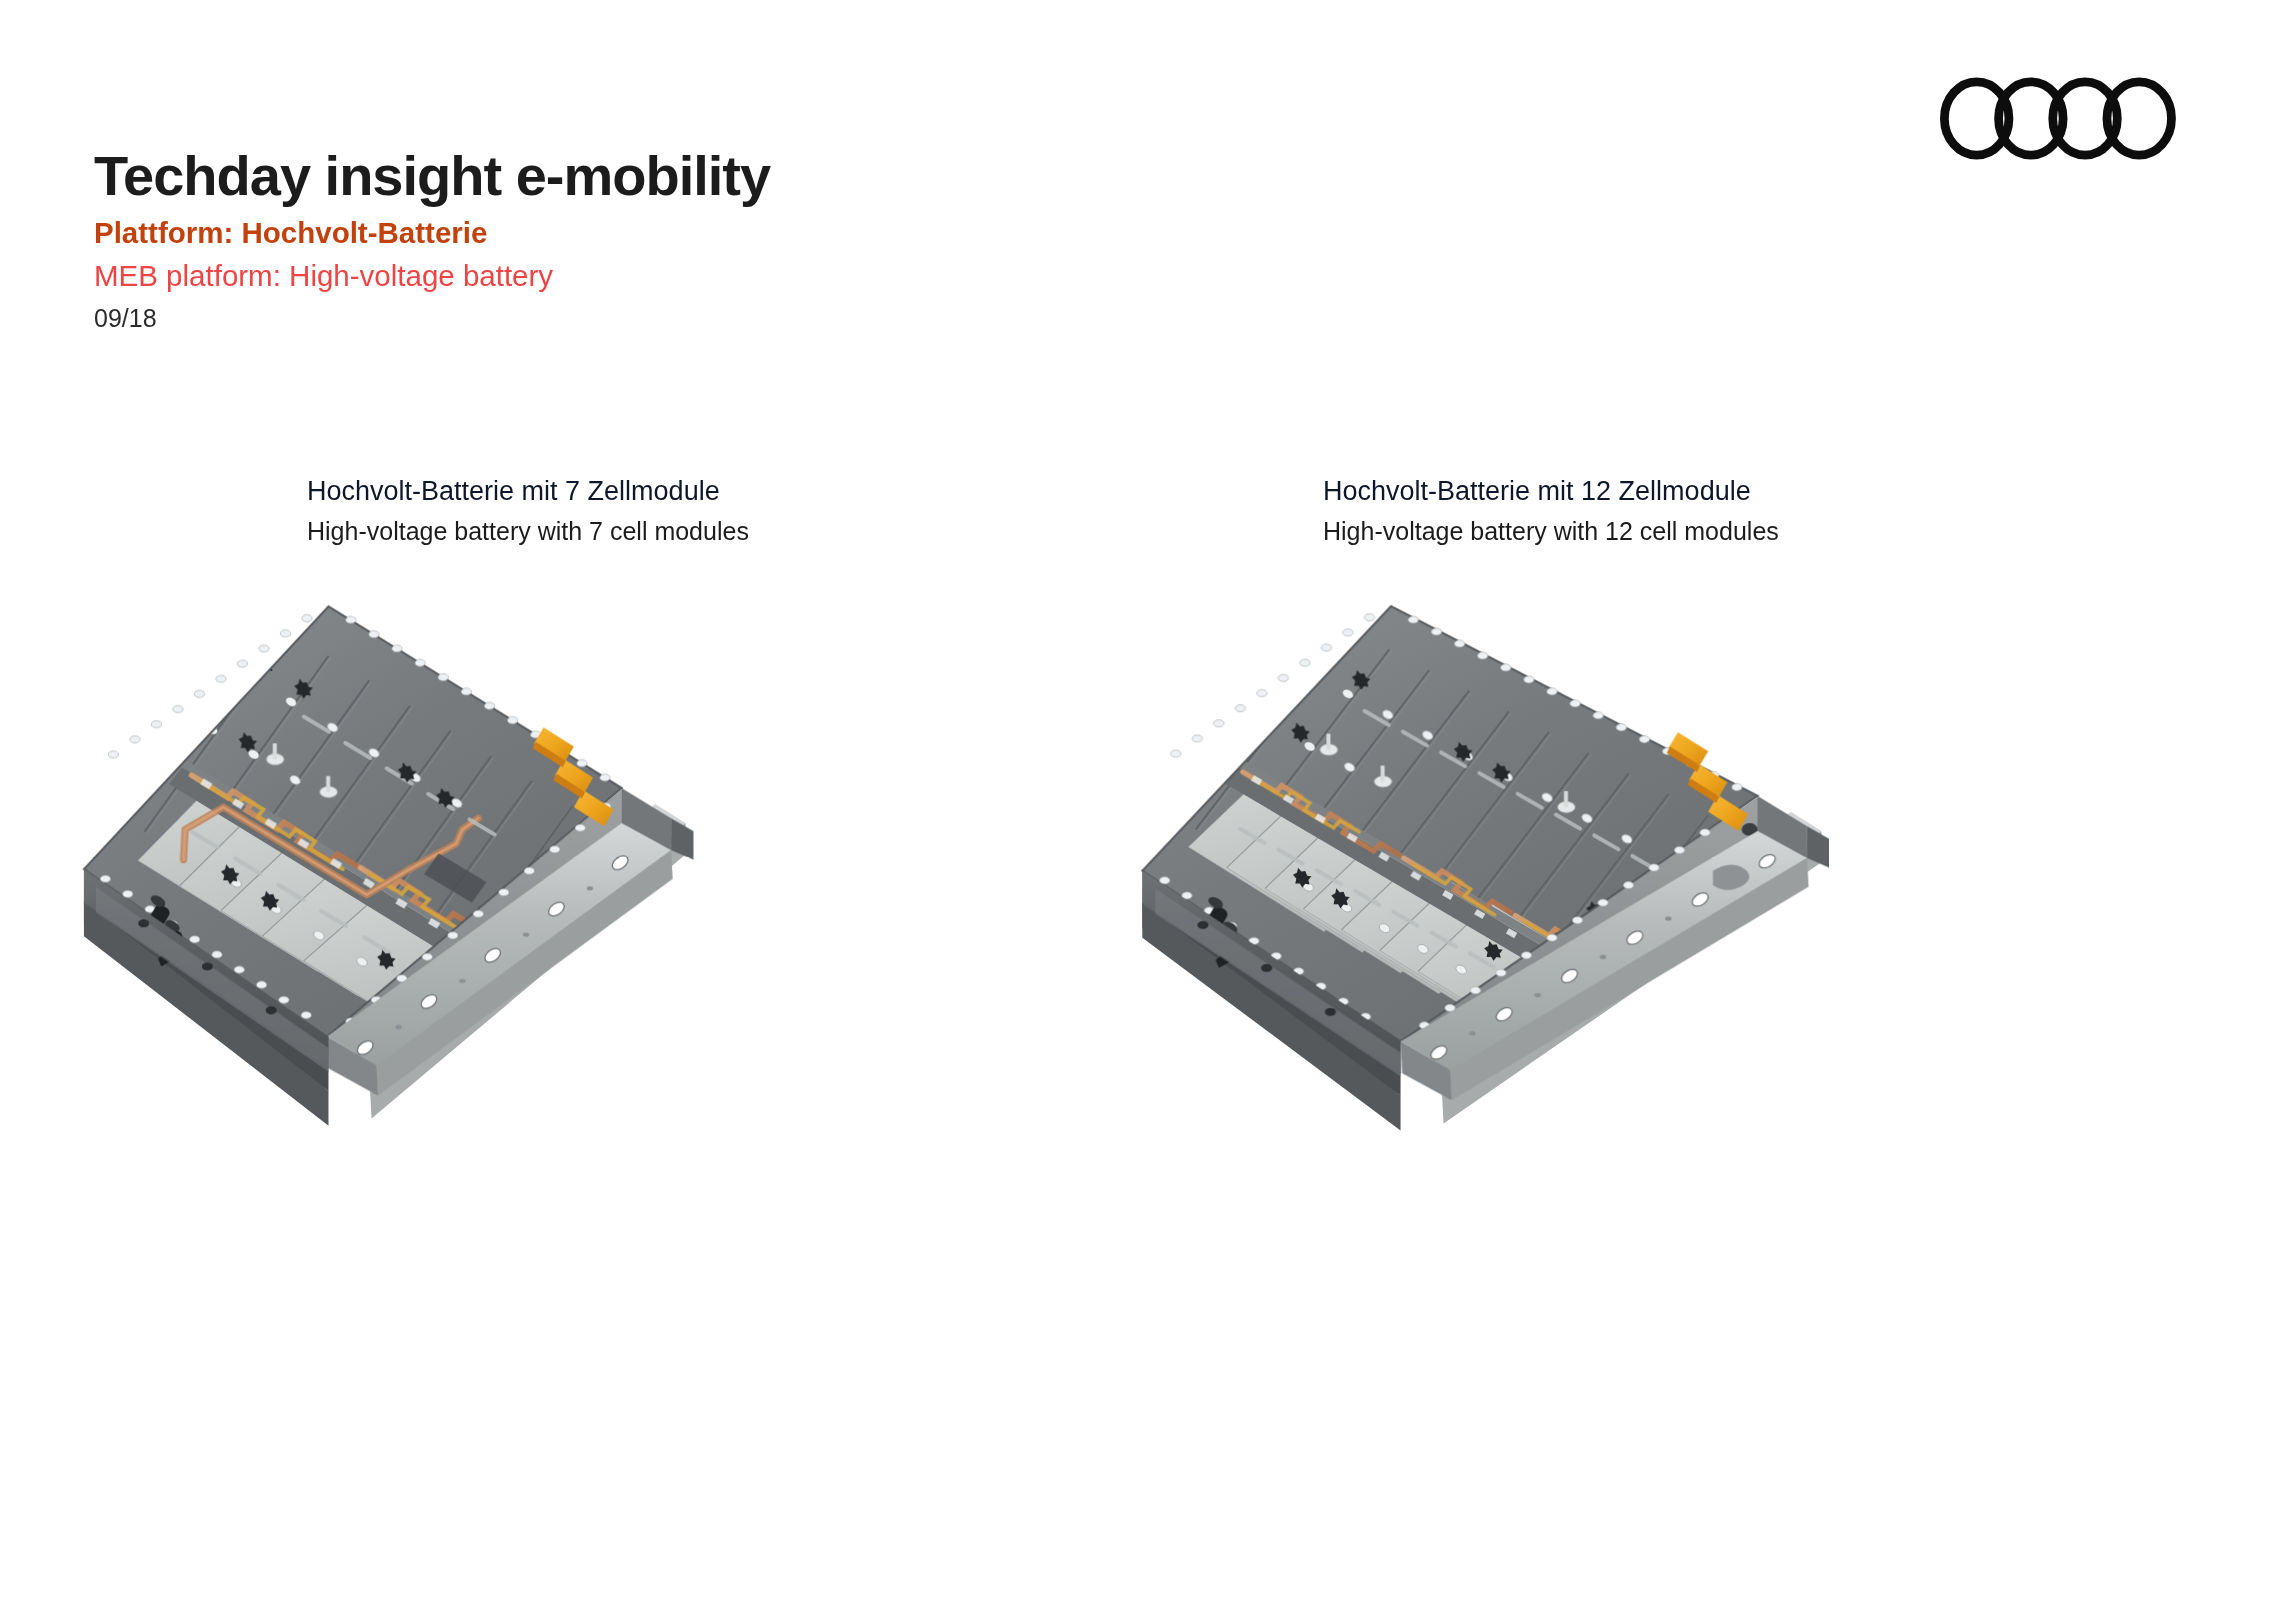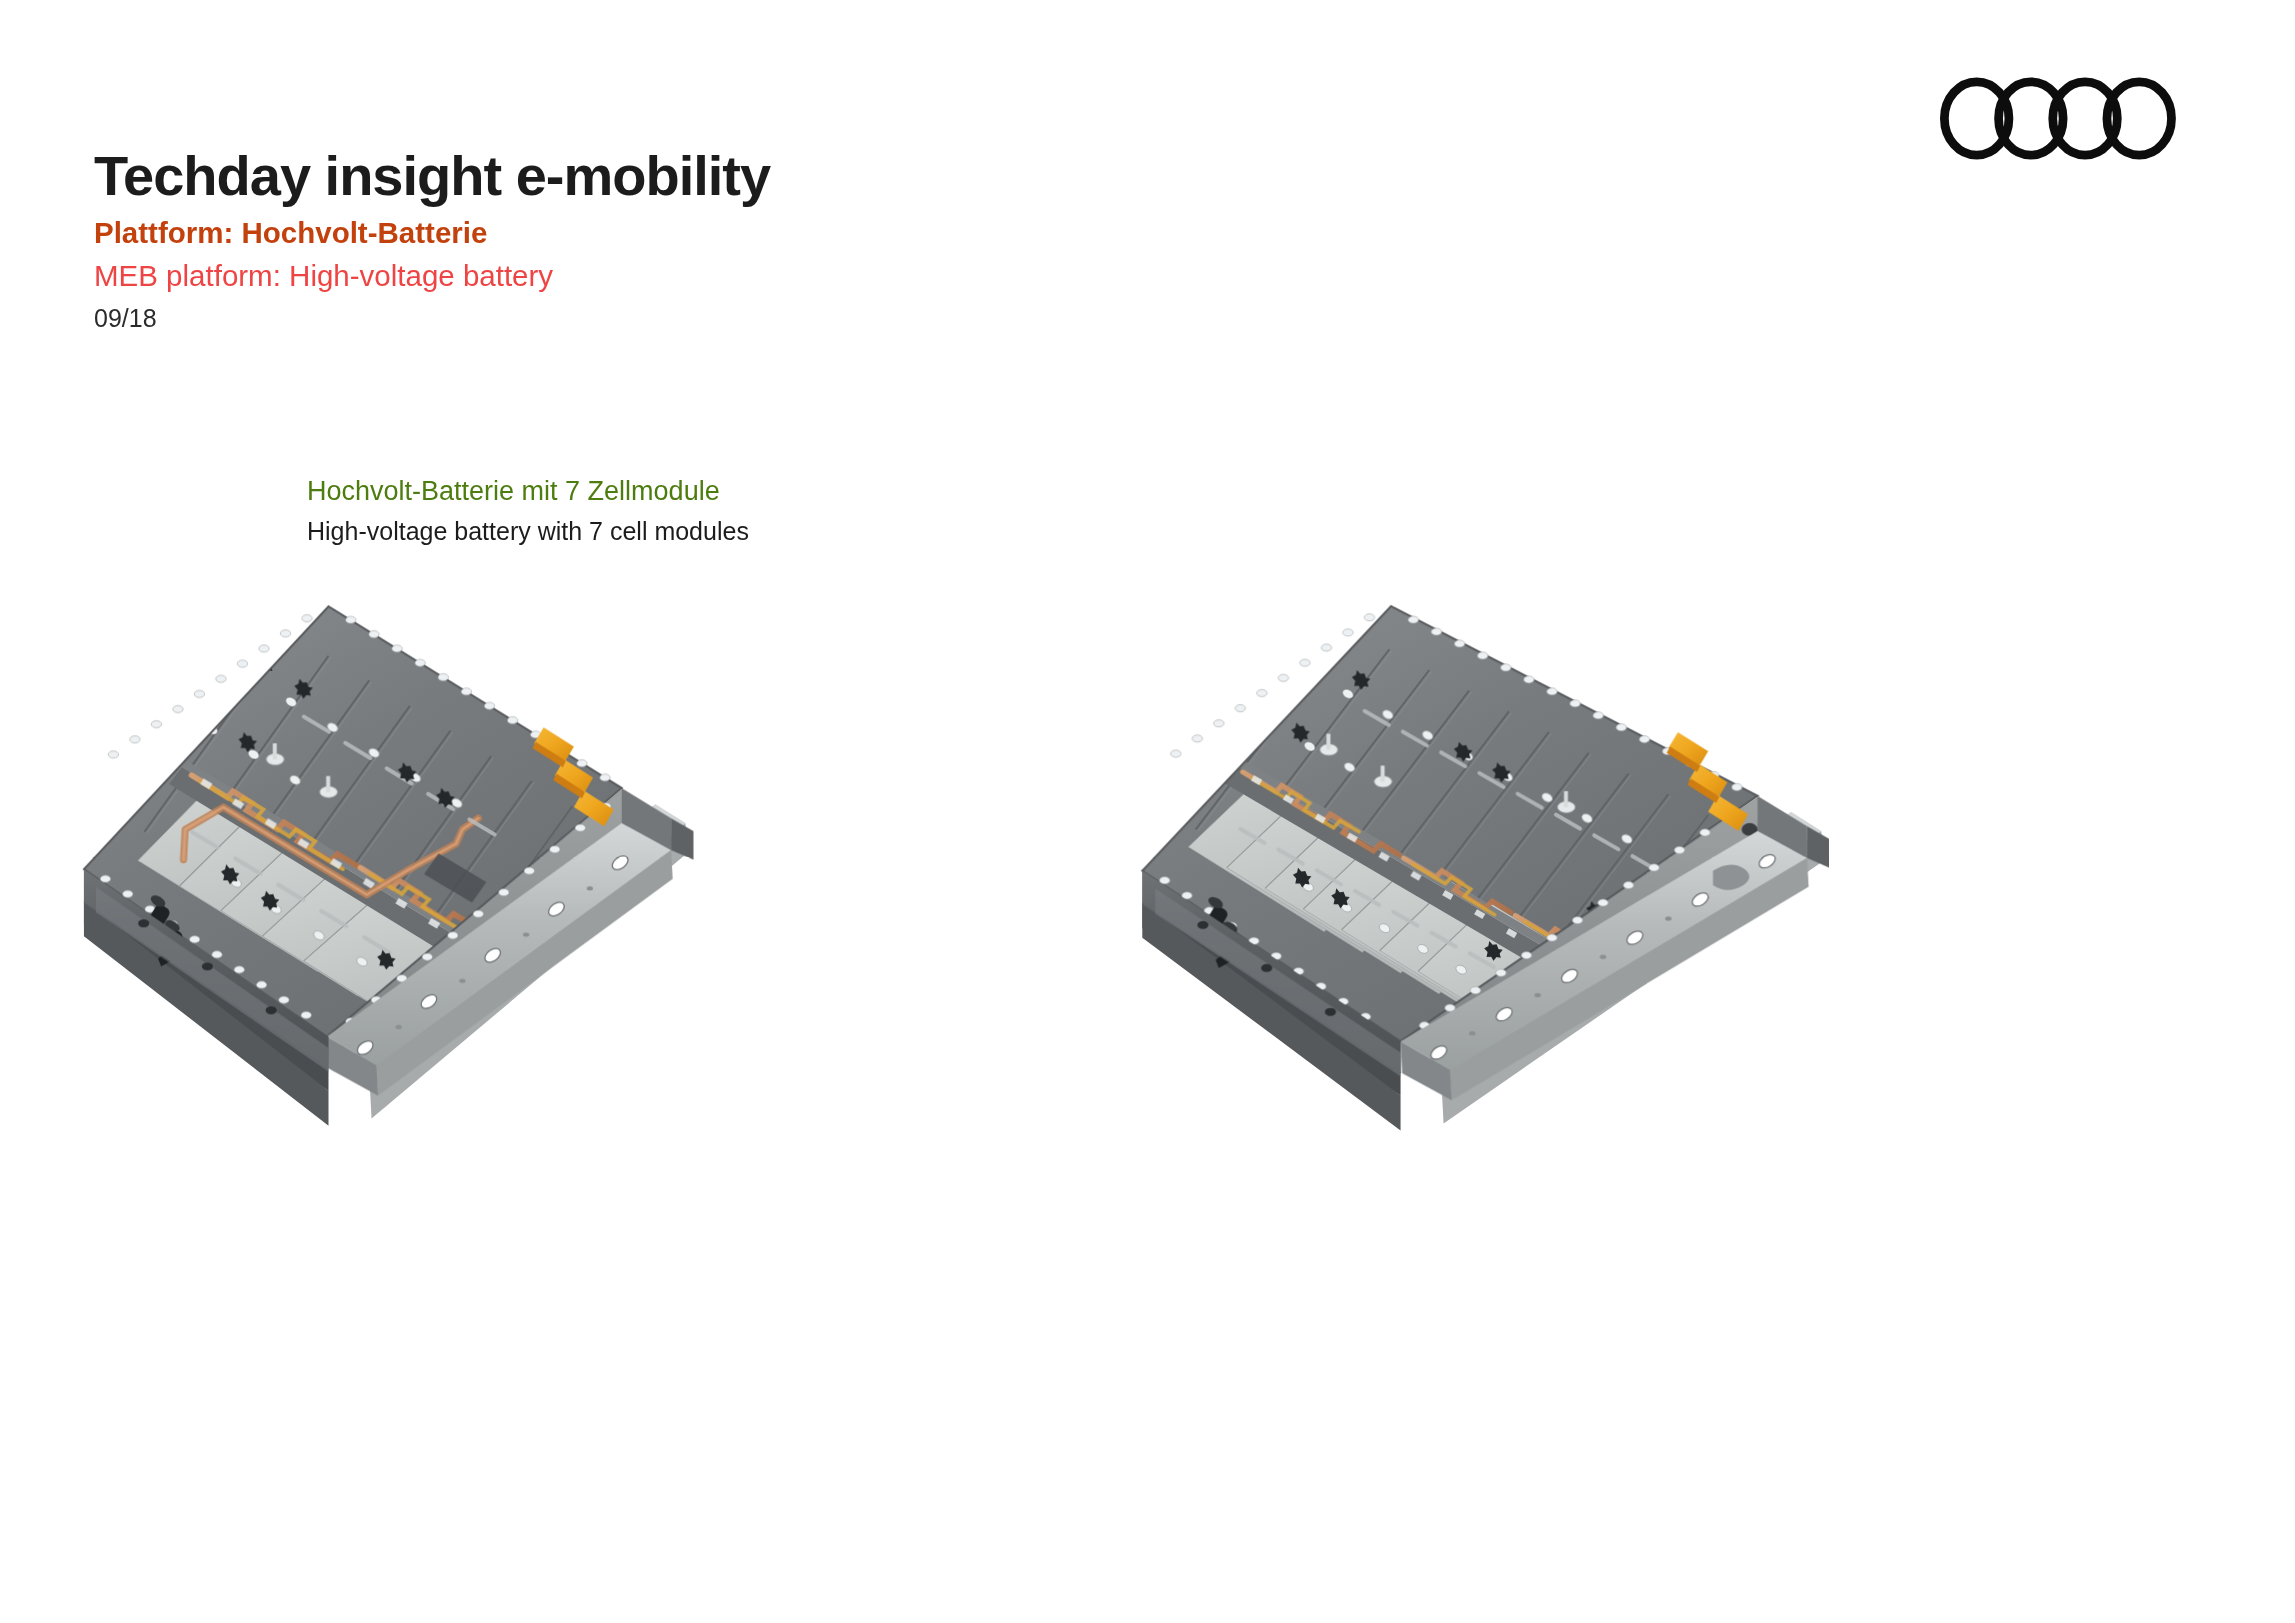--- a/index.html
+++ b/index.html
@@ -29,21 +29,21 @@
   .date{
     font-size:25px;font-weight:normal;line-height:1.0;
     margin-top:16px;color:#2b2b2b;white-space:nowrap;
   }
 
   
   .logo{position:absolute;left:1940px;top:77px;width:263px;height:83px;}
 
   
   .caption{position:absolute;}
-  .caption .c-de{font-size:27px;font-weight:normal;color:#4d7c0f;line-height:1.0;white-space:nowrap;}
+  .caption .c-de{font-size:27px;font-weight:normal;color:#0f172a;line-height:1.0;white-space:nowrap;}
   .caption .c-en{font-size:25px;font-weight:normal;color:#1c1c1c;line-height:1.0;margin-top:13.5px;white-space:nowrap;}
   #caption-left{left:307px;top:478px;}
   #caption-right{left:1323px;top:478px;}
 
   
   .figure{position:absolute;}
   #figure-left{left:64px;top:590px;width:980px;height:670px;}
   #figure-right{left:1120px;top:590px;width:1060px;height:670px;}
   .figure svg{display:block;width:100%;height:100%;}
 </style>
@@ -68,20 +68,24 @@
         <ellipse cx="250" cy="52" rx="40.5" ry="46"></ellipse>
       </g>
     </svg>
   </div>
 
   <div class="caption" id="caption-left">
     <div class="c-de">Hochvolt-Batterie mit 7 Zellmodule</div>
     <div class="c-en">High-voltage battery with 7 cell modules</div>
   </div>
 
+  <div class="caption" id="caption-right">
+    <div class="c-de">Hochvolt-Batterie mit 12 Zellmodule</div>
+    <div class="c-en">High-voltage battery with 12 cell modules</div>
+  </div>
 
   <div class="figure" id="figure-left">
     <svg viewBox="0 0 1230 840" xmlns="http://www.w3.org/2000/svg" aria-hidden="true">
       <defs>
         <linearGradient id="lidGradA" x1="0" y1="0" x2="0.75" y2="1">
           <stop offset="0" stop-color="#8b8e91"></stop>
           <stop offset="0.45" stop-color="#787b7e"></stop>
           <stop offset="1" stop-color="#6b6e71"></stop>
         </linearGradient>
         <linearGradient id="modGradA" x1="0" y1="0" x2="0.4" y2="1">

